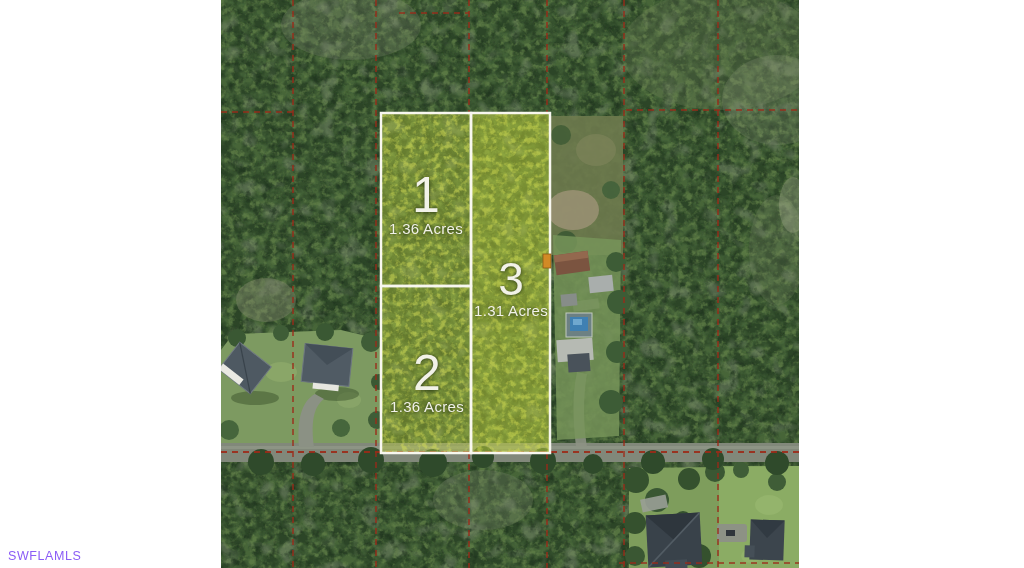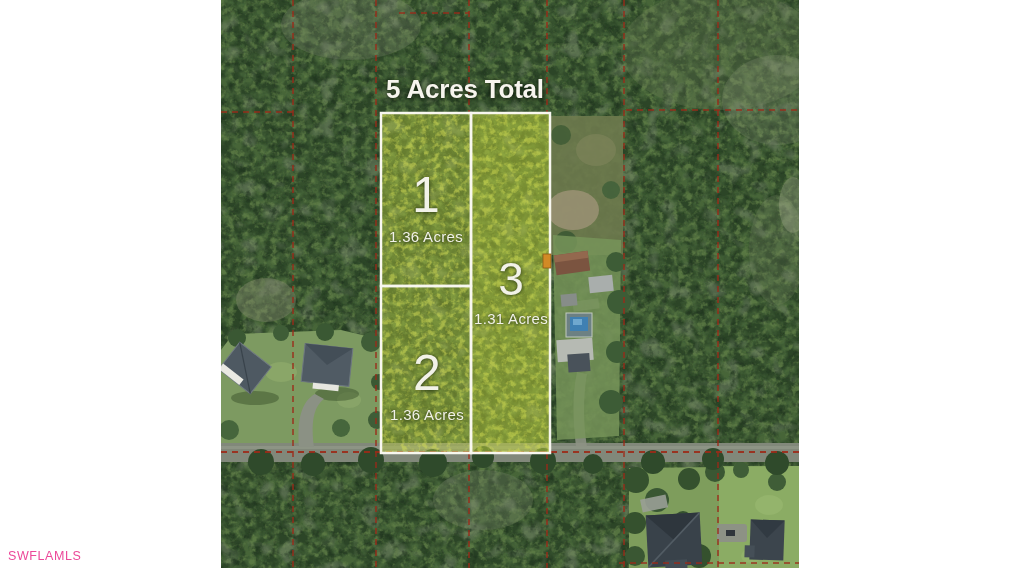--- a/index.html
+++ b/index.html
@@ -11,28 +11,28 @@
     position:absolute;left:244px;top:74px;transform:translateX(-50%);
     font-size:26px;font-weight:800;letter-spacing:-0.2px;white-space:nowrap;
     color:#f7f5ee;
     text-shadow:0 2px 5px rgba(12,22,8,.7),0 0 3px rgba(12,22,8,.55);
   }
   .lot-label{
     position:absolute;transform:translateX(-50%);text-align:center;
     color:#f2f2e8;text-shadow:0 1px 4px rgba(18,32,10,.6),0 0 2px rgba(18,32,10,.4);
   }
   .lot-num{font-size:50px;line-height:.95;font-weight:400;}
-  .lot-area{font-size:15px;margin-top:8px;letter-spacing:.3px;}
+  .lot-area{font-size:15px;margin-top:0;letter-spacing:.3px;}
   .lot1{left:205px;top:172px;}
   .lot2{left:206px;top:350px;}
   .lot3{left:290px;top:258px;}
   .lot3 .lot-num{font-size:46px;}
   .watermark{
     position:absolute;left:8px;top:549px;font-size:12.5px;
-    color:#ec4899;letter-spacing:.6px;
+    color:#8b5cf6;letter-spacing:.6px;
   }
 </style>
 </head>
 <body>
 
 <div class="stage">
   <div class="photo">
 
     <svg class="scene" width="578" height="568" viewBox="0 0 578 568">
       <defs>
@@ -226,21 +226,20 @@
         <rect x="160" y="113" width="90" height="173" fill="none" stroke="#f8f7ef" stroke-width="2.5"></rect>
         <rect x="160" y="286" width="90" height="167" fill="none" stroke="#f8f7ef" stroke-width="2.5"></rect>
         <rect x="250" y="113" width="79" height="340" fill="none" stroke="#f8f7ef" stroke-width="2.5"></rect>
       </g>
 
       <g>
         <rect x="322" y="254" width="8" height="14" fill="#d28a25" stroke="#8a5a14" stroke-width="0.8"></rect>
       </g>
     </svg>
 
-    <div class="title">5 Acres Total</div>
 
     <div class="lot-label lot1">
       <div class="lot-num">1</div>
       <div class="lot-area">1.36 Acres</div>
     </div>
 
     <div class="lot-label lot2">
       <div class="lot-num">2</div>
       <div class="lot-area">1.36 Acres</div>
     </div>

